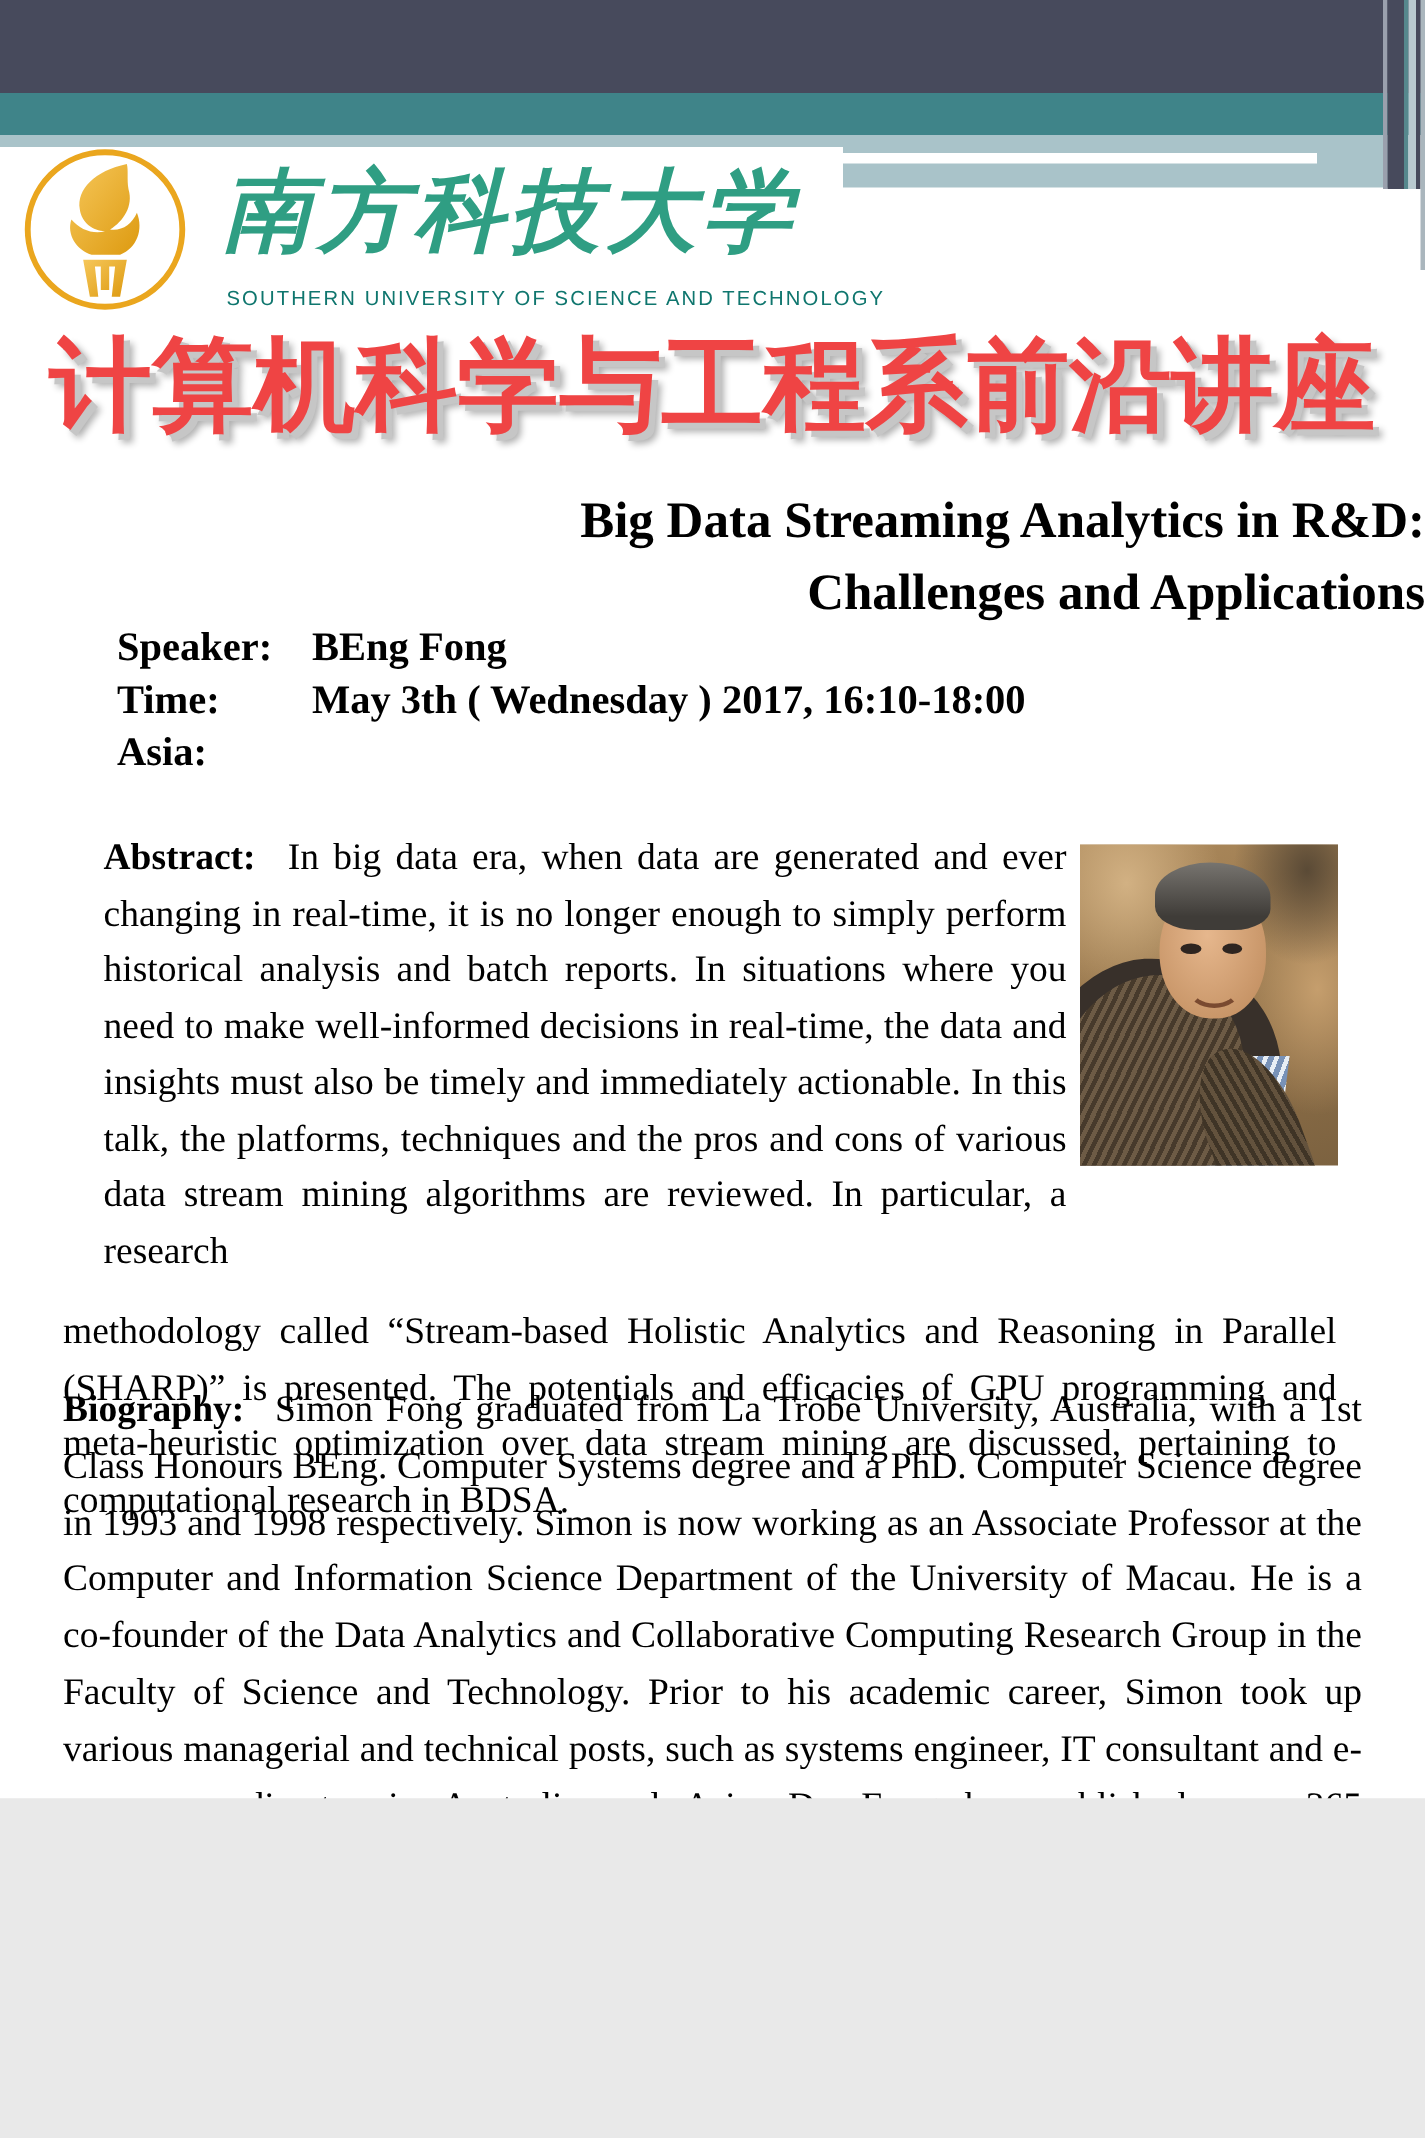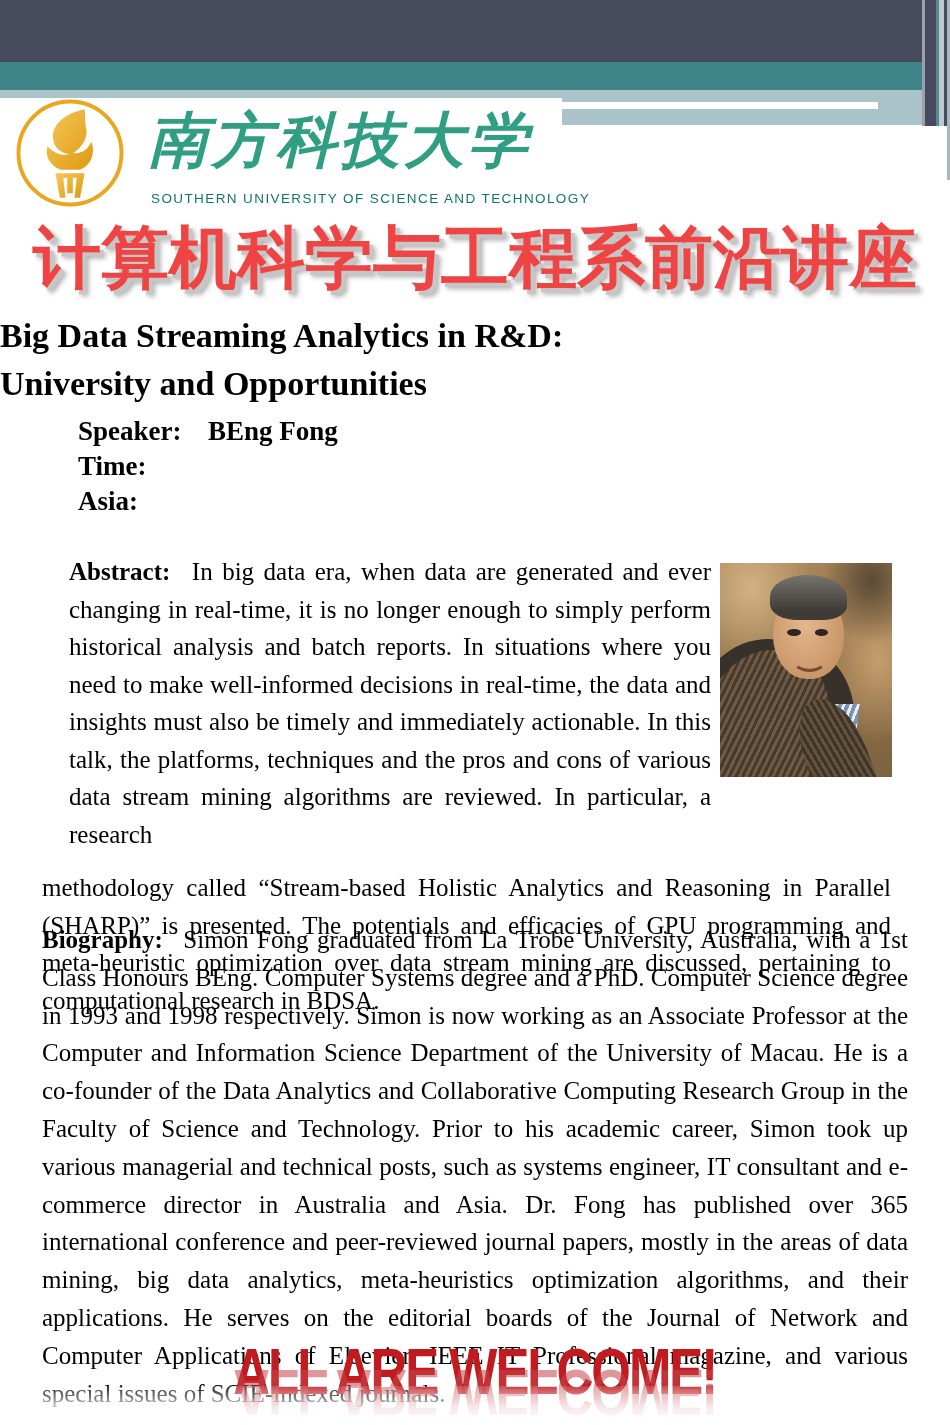--- a/index.html
+++ b/index.html
@@ -1,17 +1,17 @@
 <!DOCTYPE html>
 <html><head>
 <meta charset="utf-8">
 <style>
   html,body { margin:0; padding:0; background:#e9e9e9; }
   #poster {
-    position:relative; width:950px; height:1425px; margin:0 auto;
+    position:relative; width:950px; height:1199px; margin:0 auto;
     background:#ffffff; overflow:hidden;
     font-family:"Liberation Serif", serif; color:#000;
   }
   
   .bar-navy   { position:absolute; top:0; left:0; width:950px; height:62px; background:#474a5c; }
   .bar-teal   { position:absolute; top:62px; left:0; width:950px; height:28px; background:#3f8489; }
   .band-a     { position:absolute; top:90px; left:0; width:933px; height:8px; background:#a9c3c9; }
   .band-b     { position:absolute; top:98px; left:562px; width:371px; height:27px; background:#a9c3c9; }
   .band-strip { position:absolute; top:102px; left:562px; width:316px; height:7px; background:#ffffff; }
   .vstripes   { position:absolute; top:0; left:920px; width:30px; height:190px; }
@@ -39,21 +39,21 @@
   
   .series-title {
     position:absolute; top:214px; left:0; width:950px; text-align:center;
     font-family:"Liberation Sans", sans-serif; font-weight:900;
     font-size:68px; line-height:86px; color:#ef4444; white-space:nowrap;
     text-shadow:4px 4px 0 #c6c6c6, 6px 6px 5px #adadad;
   }
 
   
   .talk-title {
-    position:absolute; top:312px; left:0; width:950px; text-align:left;
+    position:absolute; top:324px; left:0; width:950px; text-align:right;
     font-weight:bold; font-size:34px; line-height:48px;
   }
 
   
   .info { position:absolute; top:414px; left:78px; }
   .info-row { display:flex; font-weight:bold; font-size:27px; line-height:35px;align-items:center; }
   .info-label { width:130px; flex:0 0 130px; }
 
   
   .abstract {
@@ -153,30 +153,31 @@
       <path fill="url(#gold)" d="M37 68 L63 68 L59 90 L54 90 L56 72 L52.5 72 L52.5 86 L47.5 86 L47.5 72 L44 72 L46 90 L41 90 Z"></path>
     </svg>
   </div>
   <div class="uni-cn">南方科技大学</div>
   <div class="uni-en">SOUTHERN UNIVERSITY OF SCIENCE AND TECHNOLOGY</div>
 
   <div class="series-title">计算机科学与工程系前沿讲座</div>
 
   <div class="talk-title">
     <div>Big Data Streaming Analytics in R&amp;D:</div>
-    <div>University and Opportunities</div>
+    <div>Challenges and Applications</div>
   </div>
 
   <div class="info">
     <div class="info-row">
       <span class="info-label">Speaker:</span>
       <span class="info-value">BEng Fong</span>
     </div>
     <div class="info-row">
       <span class="info-label">Time:</span>
+      <span class="info-value">May 3th ( Wednesday ) 2017, 16:10-18:00</span>
     </div>
     <div class="info-row">
       <span class="info-label">Asia:</span>
     </div>
   </div>
 
   <div class="abstract">
     <p class="p1">
       <span class="photo">
         <span class="ph-coat"></span>

